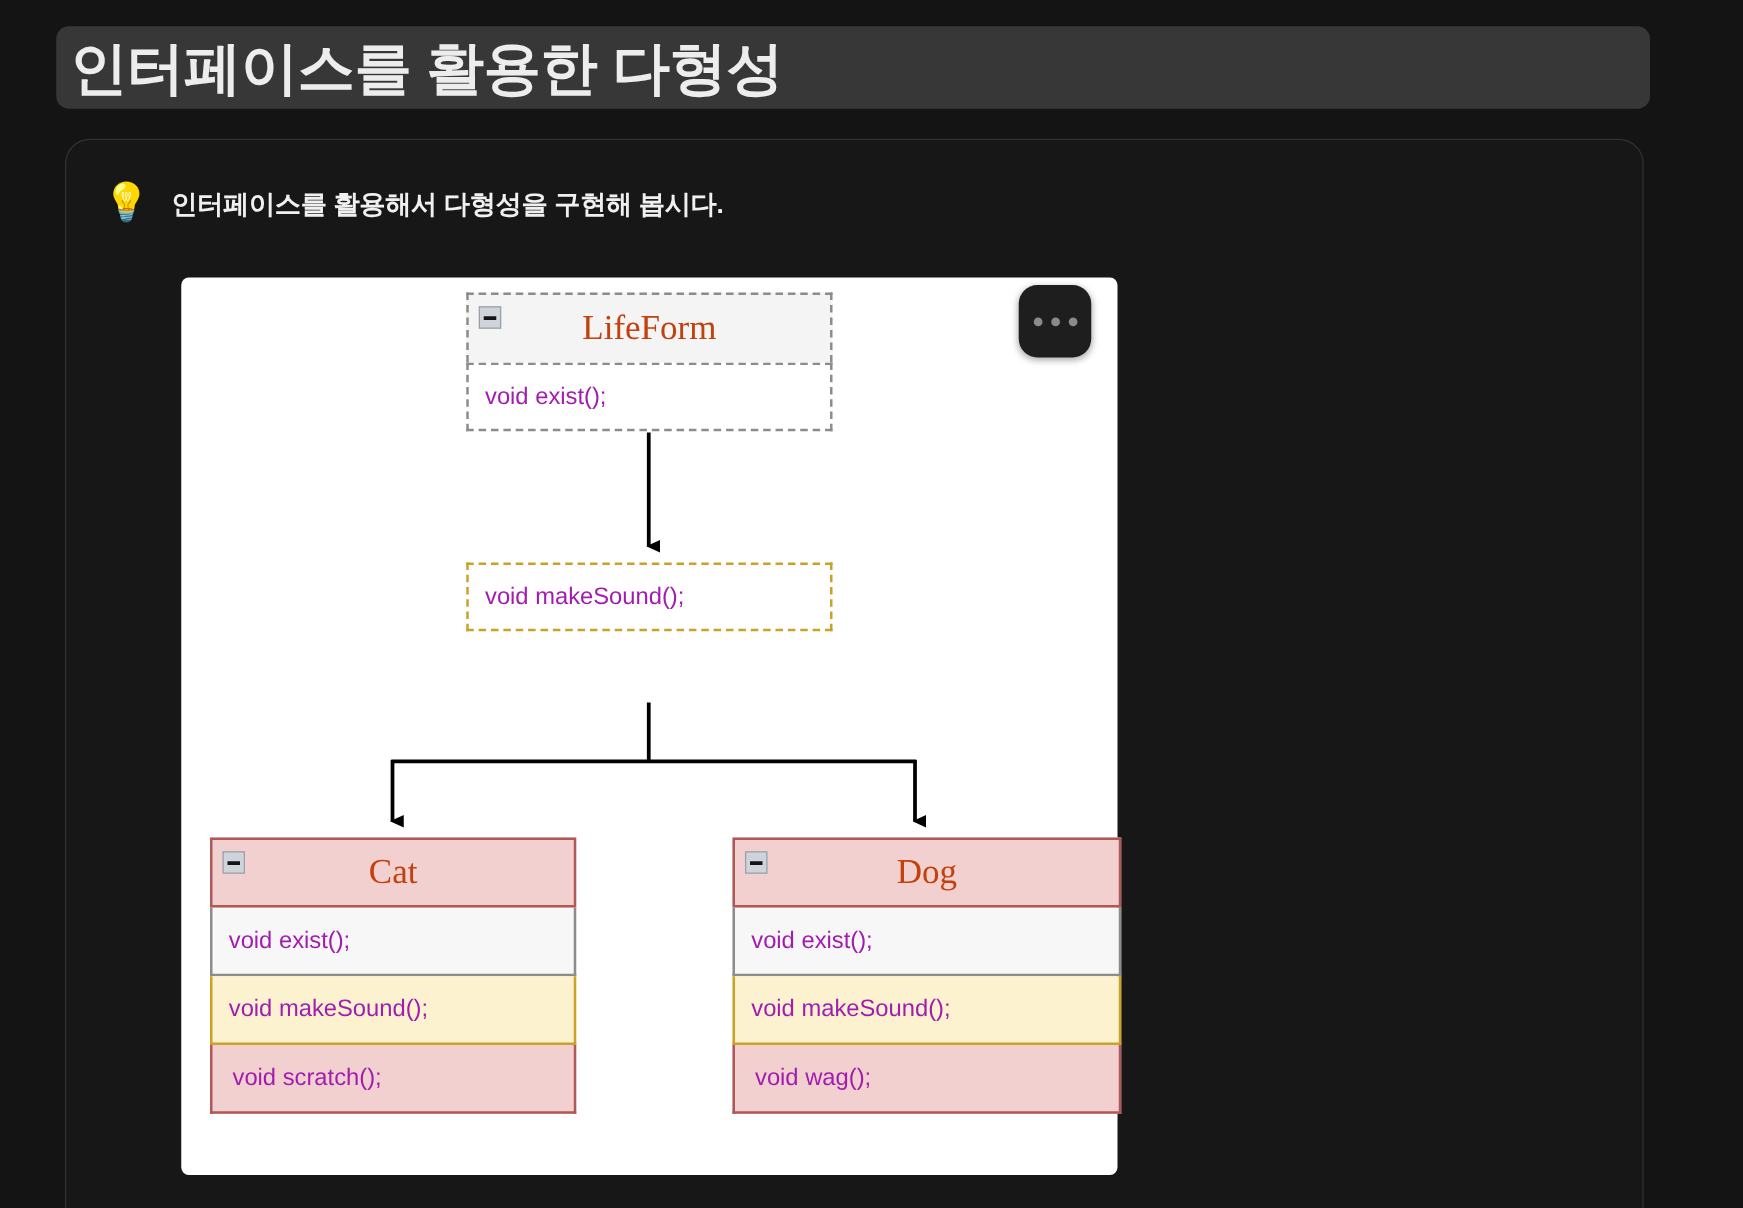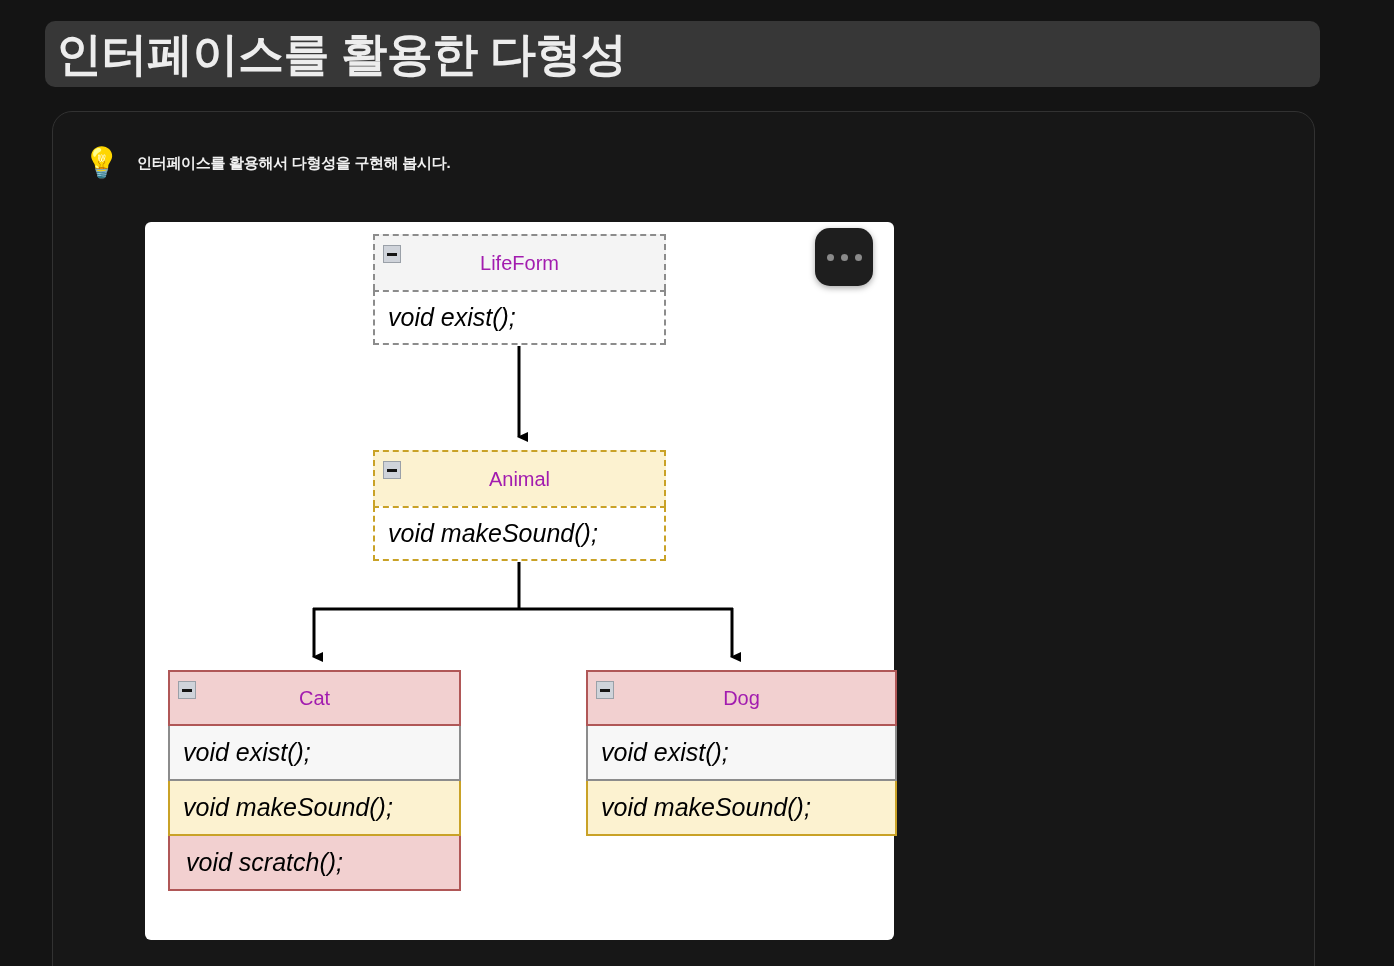--- a/index.html
+++ b/index.html
@@ -56,21 +56,21 @@
     gap: 20px;
   }
   #bulb-icon {
     font-size: 30px;
     line-height: 1;
     width: 34px;
     text-align: center;
   }
   #callout-text {
     color: #f0f0f0;
-    font-size: 15px;
+    font-size: 21px;
     font-weight: 700;
     letter-spacing: -0.3px;
   }
 
   
   #diagram-panel {
     position: absolute;
     left: 92px;
     top: 110px;
     width: 749px;
@@ -102,23 +102,23 @@
   
   .uml-box { position: absolute; }
   .uml-header {
     position: relative;
     height: 56px;
     display: flex;
     align-items: center;
     justify-content: center;
   }
   .uml-title {
-    font-size: 20px;
-    color: #a21caf;
-    font-family: Liberation Sans, sans-serif;
+    font-size: 28px;
+    color: #c2410c;
+    font-family: Liberation Serif, serif;
   }
   .collapse-icon {
     position: absolute;
     left: 8px;
     top: 9px;
     width: 18px;
     height: 18px;
     background: #cfd3da;
     border: 1px solid #9aa0a8;
     display: flex;
@@ -129,23 +129,22 @@
     display: block;
     width: 10px;
     height: 3px;
     background: #141414;
   }
   .uml-row {
     height: 55px;
     display: flex;
     align-items: center;
     padding-left: 13px;
-    font-size: 25px;
-    color: #000000;
-    font-style: italic;
+    font-size: 19px;
+    color: #a21caf;
   }
 
   
   #box-lifeform {
     left: 228px; top: 12px; width: 293px;
   }
   #box-lifeform .uml-header {
     background: #f4f4f4;
     border: 2px dashed #8c8c8c;
     border-bottom: none;
@@ -247,26 +246,20 @@
       <div class="uml-header">
         <span class="collapse-icon">
             <i></i>
           </span>
         <span class="uml-title">LifeForm</span>
       </div>
       <div class="uml-row">void exist();</div>
     </div>
 
     <div class="uml-box iface" id="box-animal">
-      <div class="uml-header">
-        <span class="collapse-icon">
-            <i></i>
-          </span>
-        <span class="uml-title">Animal</span>
-      </div>
       <div class="uml-row">void makeSound();</div>
     </div>
 
     <div class="uml-box cls" id="box-cat">
       <div class="uml-header">
         <span class="collapse-icon">
             <i></i>
           </span>
         <span class="uml-title">Cat</span>
       </div>
@@ -277,16 +270,17 @@
 
     <div class="uml-box cls" id="box-dog">
       <div class="uml-header">
         <span class="collapse-icon">
             <i></i>
           </span>
         <span class="uml-title">Dog</span>
       </div>
       <div class="uml-row row-gray">void exist();</div>
       <div class="uml-row row-yellow">void makeSound();</div>
+      <div class="uml-row row-pink">void wag();</div>
     </div>
 
   </div>
 </div>
 
 </body></html>

